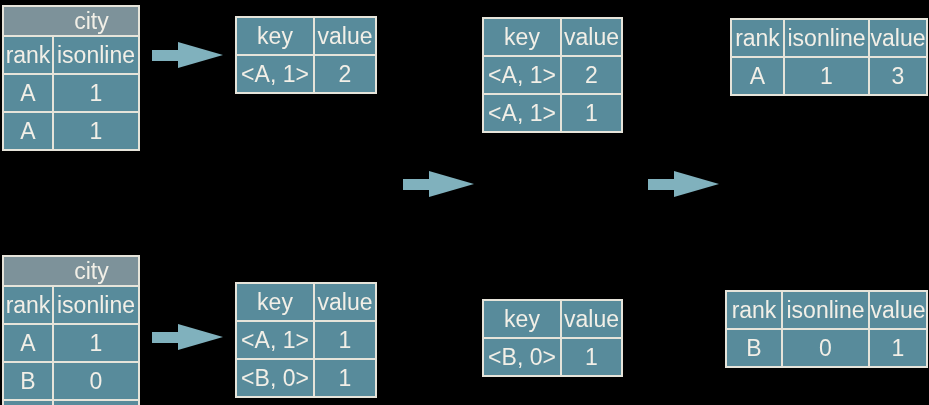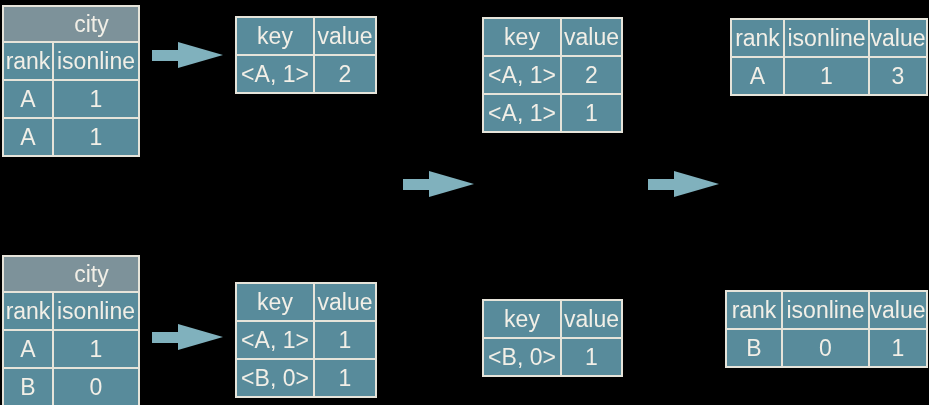--- a/index.html
+++ b/index.html
@@ -18,21 +18,21 @@
   .tbl{
     position:absolute;background:var(--grid-line);border:2px solid var(--grid-line);
     display:flex;flex-direction:column;gap:2px;
   }
   .trow{display:grid;gap:2px;}
   .cell{
     background:var(--cell-fill);color:var(--text);height:36px;
     display:flex;align-items:center;justify-content:center;
     font-size:23px;line-height:1;white-space:nowrap;overflow:hidden;
   }
-  .title-cell{background:var(--title-fill);height:34px;padding-left:41px;}
+  .title-cell{background:var(--title-fill);height:28px;padding-left:41px;}
   .partial .cell{height:8px;}
   
   .t-city .trow{grid-template-columns:48px 84px;}
   .t-city .title-row{grid-template-columns:134px;}
   .t-kv .trow{grid-template-columns:76px 60px;}
   .t-kv3 .trow{grid-template-columns:76px 59px;}
   .t-out-top .trow{grid-template-columns:51px 83px 56px;}
   .t-out-bot .trow{grid-template-columns:54px 85px 56px;}
   
   .arrow{position:absolute;display:flex;align-items:center;height:26px;}

